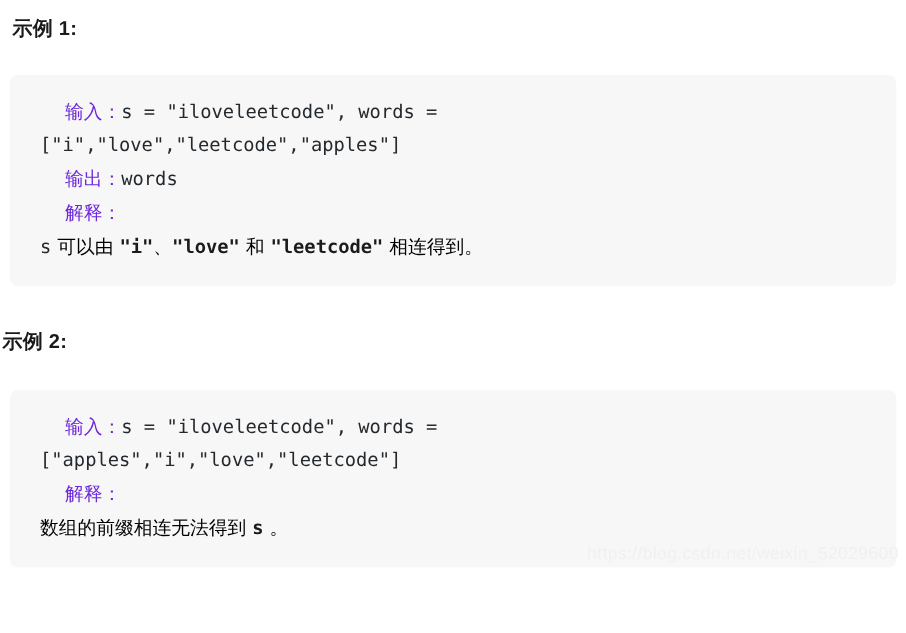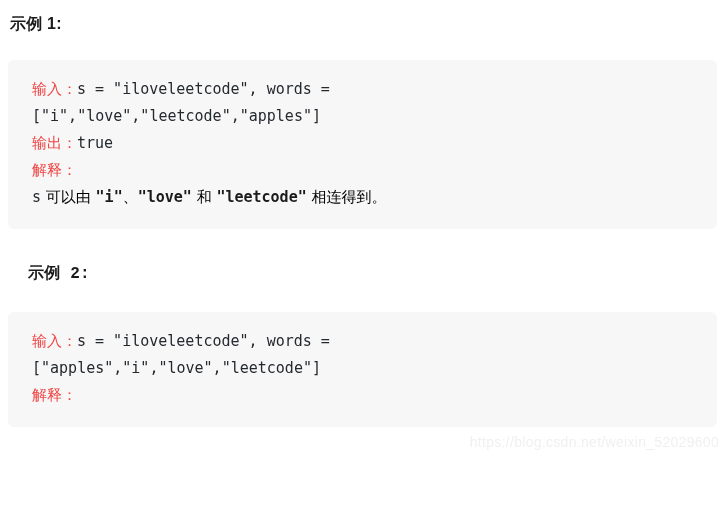--- a/index.html
+++ b/index.html
@@ -27,21 +27,21 @@
   .example-heading {
     font-family: "Liberation Sans", sans-serif;
     font-size: 16px;
     font-weight: bold;
     color: #1a1a1a;
     letter-spacing: 0.2px;
     line-height: 1;
   }
 
   #heading-1 { position: absolute; left: 10px; top: 16px; }
-  #heading-2 { position: absolute; left: 28px; top: 266px; font-family: Liberation Mono, monospace; }
+  #heading-2 { position: absolute; left: 2px; top: 266px; }
 
   .code-block {
     position: absolute;
     left: 8px;
     width: 709px;
     box-sizing: border-box;
     background: #f7f7f7;
     border-radius: 6px;
     padding: 16px 24px 18px 24px;
   }
@@ -56,21 +56,21 @@
     color: #24292e;
     white-space: pre;
     letter-spacing: 0px;
   }
 
   .cn {
     font-family: "DejaVu Sans", "Liberation Sans", sans-serif;
     font-size: 15px;
   }
 
-  .cn-dark { color: #ef4444; }
+  .cn-dark { color: #6d28d9; margin-left: 20px; }
 
   .expl {
     font-family: "DejaVu Sans Mono", "Liberation Mono", monospace;
     font-size: 15px;
     line-height: 27px;
     white-space: pre;
     color: #24292e;
   }
   .expl .muted {
     font-family: "DejaVu Sans", "Liberation Sans", sans-serif;
@@ -105,37 +105,38 @@
 <div class="page">
 
   <div class="example-heading" id="heading-1">示例 1:</div>
 
   <div class="code-block" id="block-1">
 
     <div class="code-line"><span class="cn cn-dark">输入：</span><span>s = "iloveleetcode", words =</span></div>
 
     <div class="code-line">["i","love","leetcode","apples"]</div>
 
-    <div class="code-line"><span class="cn cn-dark">输出：</span><span>true</span></div>
+    <div class="code-line"><span class="cn cn-dark">输出：</span><span>words</span></div>
 
     <div class="code-line"><span class="cn cn-dark">解释：</span></div>
 
     <div class="expl"><span class="mono-plain">s</span><span class="muted"> 可以由 </span><span class="code">"i"</span><span class="muted">、</span><span class="code">"love"</span><span class="muted"> 和 </span><span class="code">"leetcode"</span><span class="muted"> 相连得到。</span></div>
 
   </div>
 
   <div class="example-heading" id="heading-2">示例 2:</div>
 
   <div class="code-block" id="block-2">
 
     <div class="code-line"><span class="cn cn-dark">输入：</span><span>s = "iloveleetcode", words =</span></div>
 
     <div class="code-line">["apples","i","love","leetcode"]</div>
 
 
     <div class="code-line"><span class="cn cn-dark">解释：</span></div>
 
+    <div class="expl"><span class="muted">数组的前缀相连无法得到 </span><span class="code">s</span><span class="muted"> 。</span></div>
 
   </div>
 
   <div class="watermark">https://blog.csdn.net/weixin_52029600</div>
 
 </div>
 
 </body></html>

